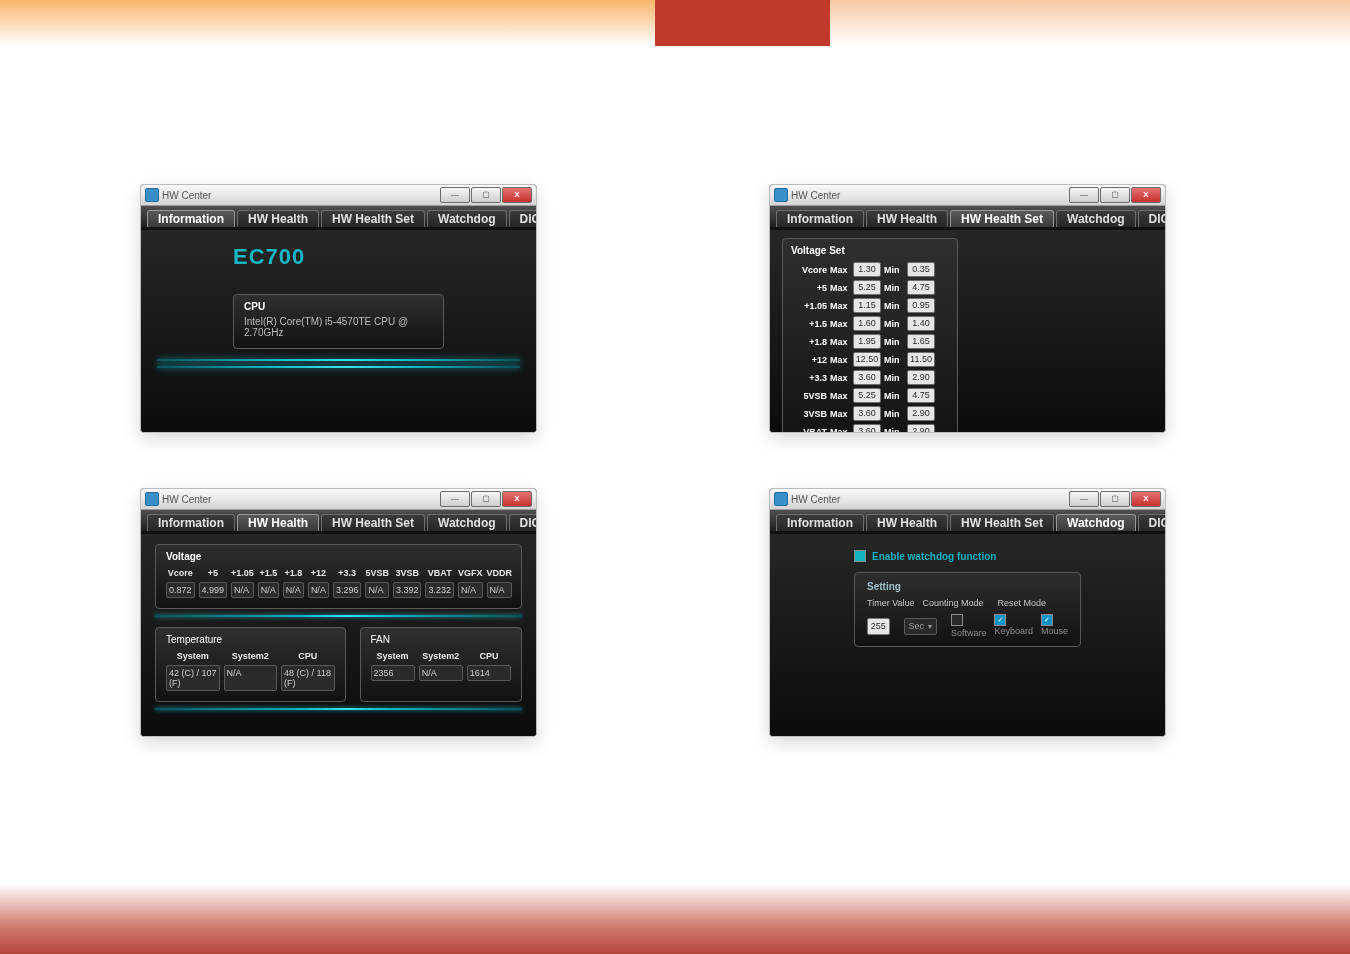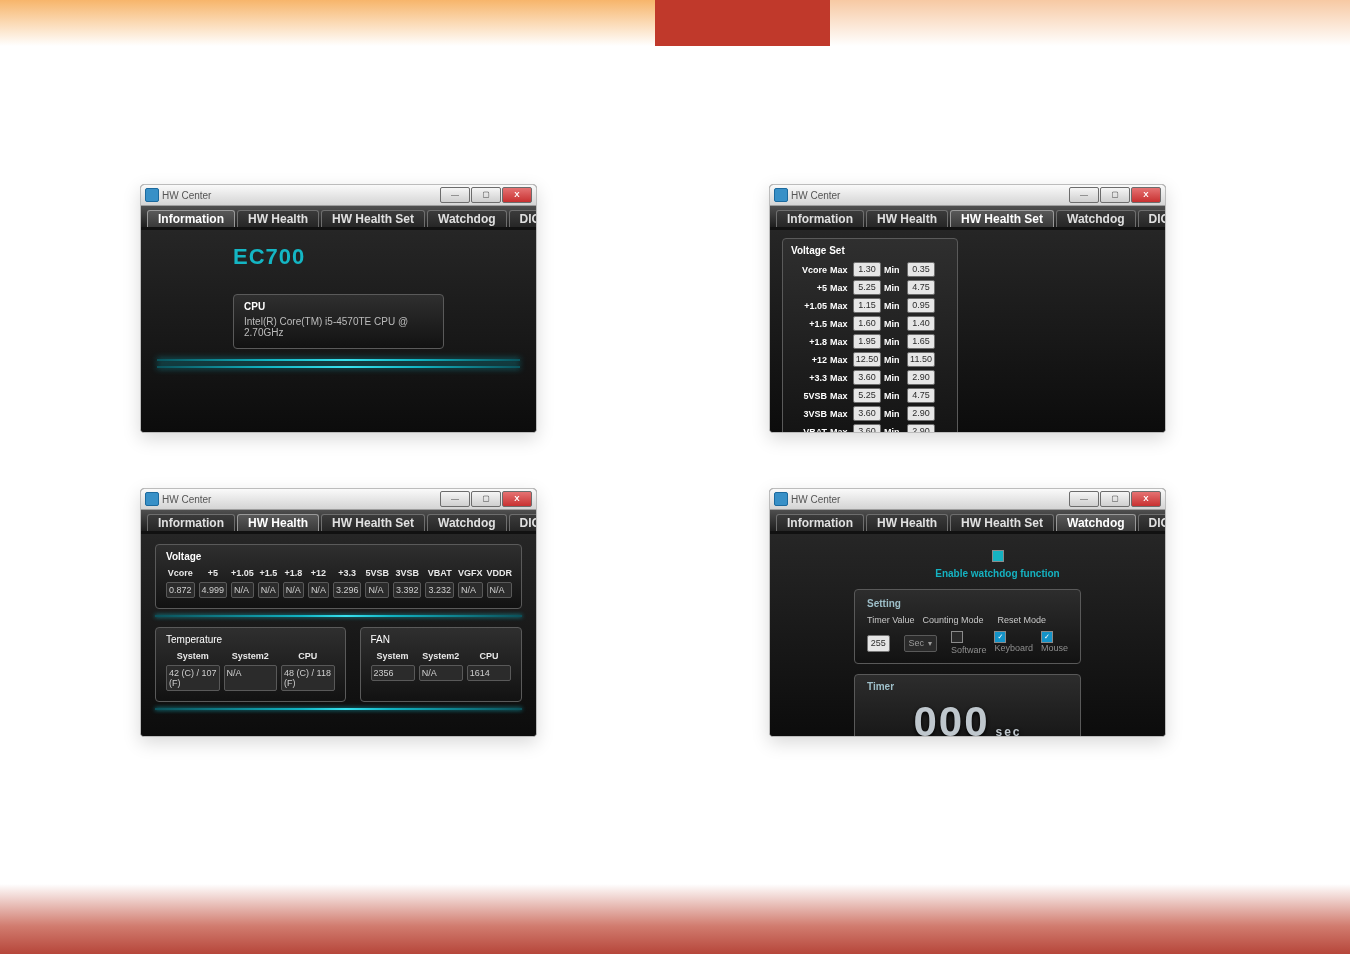--- a/index.html
+++ b/index.html
@@ -43,21 +43,21 @@
   .vinput{height:13px;border:1px solid #6e6e6e;border-radius:2px;background:#e6e6e6;color:#2b2b2b;font-size:9px;text-align:center;line-height:13px;}
   .copanel{flex:1;border:1px solid #5a5a5a;border-radius:4px;background:linear-gradient(to bottom,#2f2f2f,#121212);padding:6px 10px;color:#fff;font-size:10px;}
   .radios{display:flex;align-items:center;gap:6px;margin:8px 0;}
   .radios .seg{border:1px solid #6a6a6a;border-radius:4px;padding:4px 6px;display:flex;align-items:center;gap:6px;background:#252525;}
   .radio{width:10px;height:10px;border-radius:50%;border:1px solid #9b9b9b;background:#d2d2d2;display:inline-flex;align-items:center;justify-content:center;}
   .radio.sel::after{content:"";width:4px;height:4px;border-radius:50%;background:#1b1b1b;}
   .clrbtn{display:block;margin:8px auto 0 auto;width:112px;height:20px;border-radius:4px;background:linear-gradient(to bottom,#fdfdfd,#cfcfcf);border:1px solid #7b7b7b;font-size:10px;font-weight:bold;color:#2c2c2c;text-align:center;line-height:19px;cursor:pointer;}
   .chk{width:10px;height:10px;border:1px solid #8b8b8b;background:#3a3a3a;}
   
   .wd{padding:10px 24px 0 24px;color:#e5e5e5;font-size:10px;}
-  .wd .head{color:#15b2c1;font-weight:bold;display:flex;align-items:center;gap:6px;margin:6px 0 10px 60px;flex-direction:column;}
+  .wd .head{color:#15b2c1;font-weight:bold;display:flex;align-items:center;gap:6px;margin:6px 0 10px 60px;}
   .wd .chk{background:#15b2c1;}
   .wpanel{margin:6px 60px 8px 60px;border:1px solid #595959;border-radius:4px;background:linear-gradient(to bottom,#2d2d2d,#121212);padding:8px 12px;}
   .wpanel .row{display:flex;gap:14px;align-items:center;margin-top:6px;}
   .wpanel .row .col-l{font-size:9px;color:#c8c8c8;}
   .winput{width:44px;height:15px;border:1px solid #777;border-radius:2px;background:#e6e6e6;color:#2b2b2b;text-align:center;font-size:9px;line-height:15px;}
   .wsel{width:50px;height:15px;border:1px solid #5a5a5a;border-radius:2px;background:#2a2a2a;color:#9c9c9c;font-size:9px;padding:0 4px;display:flex;align-items:center;justify-content:space-between;}
   .wsel::after{content:"▾";font-size:8px;}
   .rmodes{display:flex;gap:8px;color:#8f8f8f;font-size:9px;}
   .chk2{width:10px;height:10px;border:1px solid #8b8b8b;background:#2a2a2a;display:inline-flex;align-items:center;justify-content:center;margin-right:3px;}
   .chk2.on{background:#1493c8;}
@@ -314,25 +314,19 @@
           <div class="wsel">
                 <span>Sec</span>
               </div>
           <div class="rmodes" id="reset-modes">
                 <span><span class="chk2"></span>Software</span>
                 <span><span class="chk2 on"></span>Keyboard</span>
                 <span><span class="chk2 on"></span>Mouse</span>
               </div>
         </div>
       </div>
-      <div class="timerbox">
-        <div class="wtitle" style="color:#9ebfc9">Timer</div>
-        <div class="timerval">
-          <span>000</span><span class="timerunit">sec</span>
-        </div>
-      </div>
     </div>
   </div>
 </div>
 
 </div>
 
 <div class="bottom-bar"></div>
 
 </body></html>

